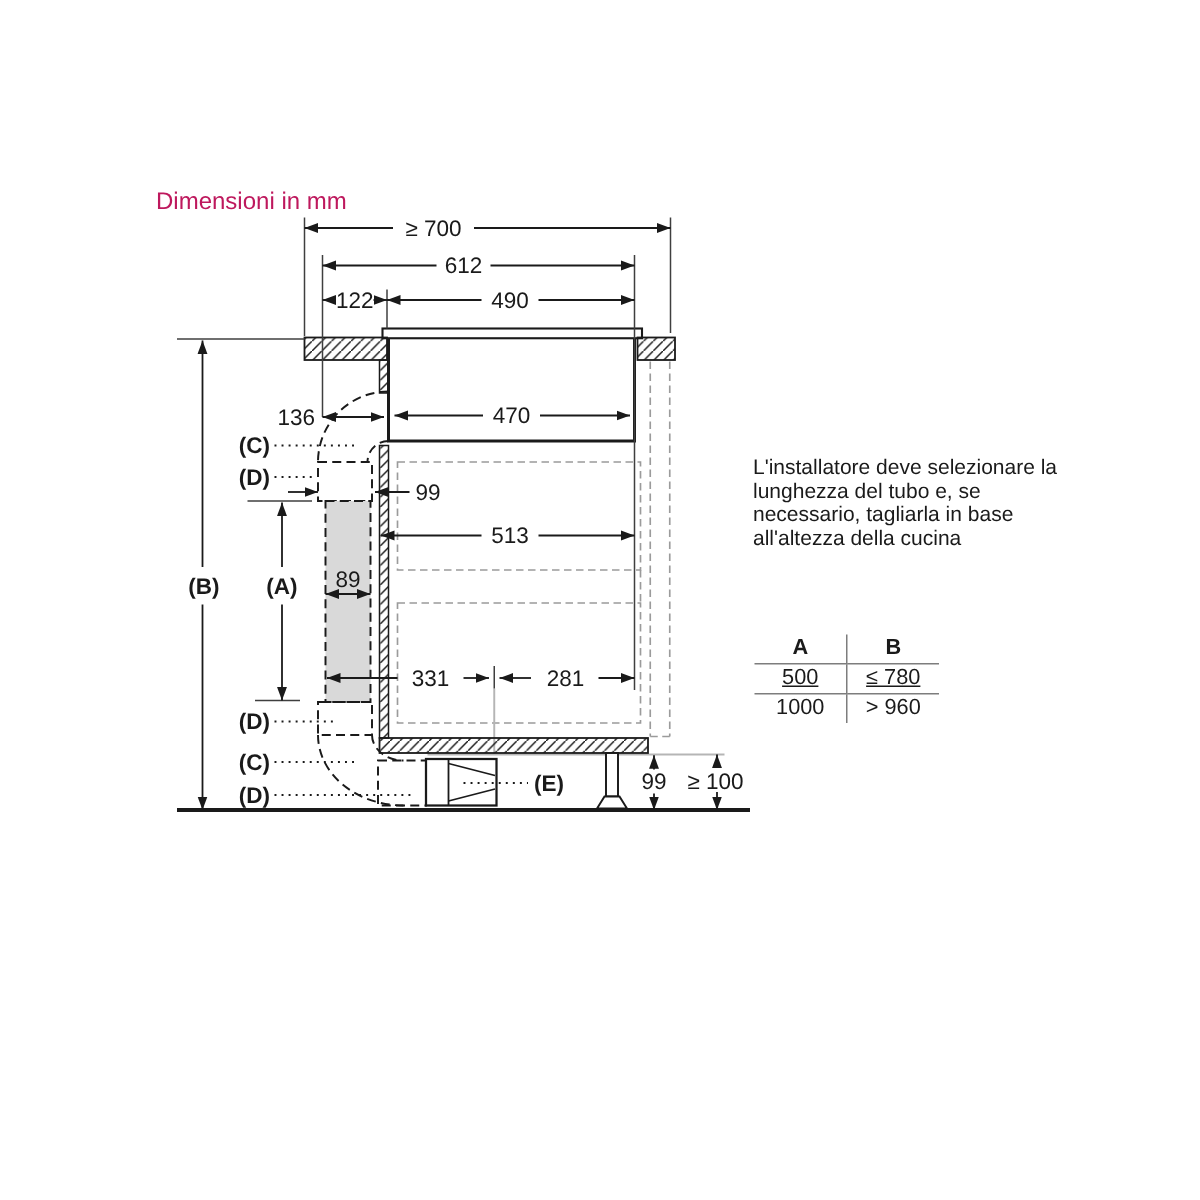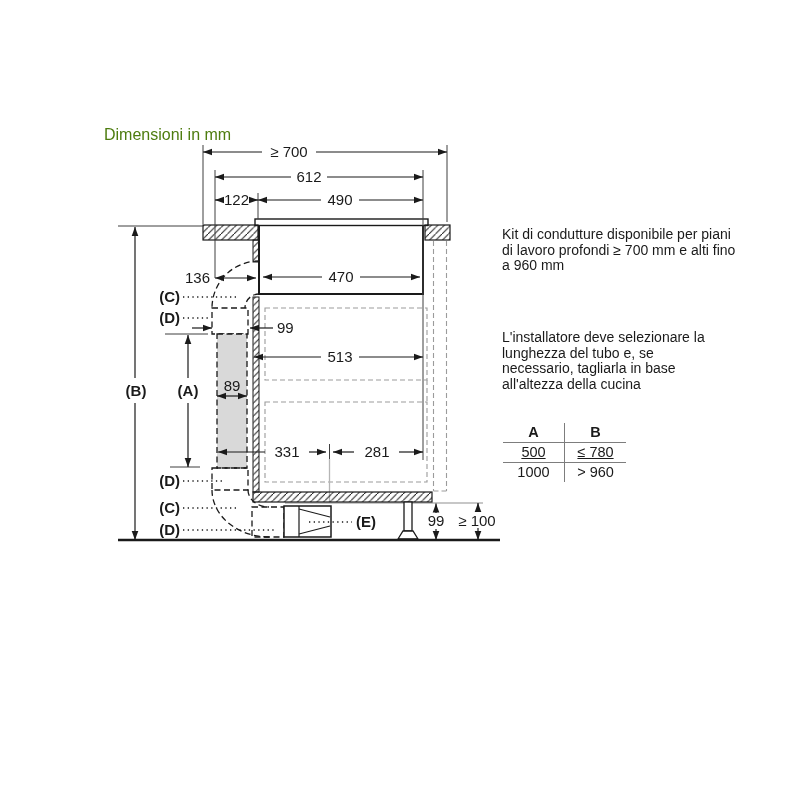--- a/index.html
+++ b/index.html
@@ -1,25 +1,25 @@
 <!DOCTYPE html>
 <html><head>
 <meta charset="utf-8">
 <style>
   html,body{margin:0;padding:0;background:#fff;}
   #stage{position:relative;width:800px;height:800px;background:#ffffff;overflow:hidden;
          font-family:"Liberation Sans","DejaVu Sans",sans-serif;color:#1a1a1a;}
   #drawing{position:absolute;left:0;top:0;}
-  .page-title{position:absolute;left:104px;top:126px;font-size:16px;color:#4d7c0f;}
+  .page-title{position:absolute;left:104px;top:126px;font-size:16px;color:#be185d;}
   
   .legend{position:absolute;left:502px;top:131px;font-size:14px;line-height:15px;}
   .legend-item b{font-weight:bold;margin-right:5px;}
   .note{position:absolute;left:502px;font-size:14px;line-height:15.5px;color:#1a1a1a;}
   .note-kit{top:227px;width:238px;}
-  .note-installer{top:304px;width:218px;margin-top:26px;}
+  .note-installer{top:304px;width:218px;}
   table.spec{position:absolute;left:503px;top:423px;border-collapse:collapse;font-size:14.5px;}
   table.spec th,table.spec td{width:61px;text-align:center;padding:1px 0 2px 0;font-weight:normal;}
   table.spec th{font-weight:bold;}
   table.spec th:first-child,table.spec td:first-child{border-right:1.5px solid #7d7d7d;}
   table.spec tr.hdr th{border-bottom:1.5px solid #7d7d7d;}
   table.spec tr.r1 td{border-bottom:1.5px solid #7d7d7d;text-decoration:underline;}
   
   .dim{stroke:#1a1a1a;stroke-width:1.2;fill:none;}
   .ext{stroke:#3f3f3f;stroke-width:1;fill:none;}
   .solid{stroke:#1a1a1a;fill:#ffffff;}
@@ -178,21 +178,20 @@
     <text class="lbl" x="188" y="396" text-anchor="middle">(A)</text>
     <text class="lbl" x="180" y="302" text-anchor="end">(C)</text>
     <text class="lbl" x="180" y="323" text-anchor="end">(D)</text>
     <text class="lbl" x="180" y="486" text-anchor="end">(D)</text>
     <text class="lbl" x="180" y="513" text-anchor="end">(C)</text>
     <text class="lbl" x="180" y="535" text-anchor="end">(D)</text>
     <text class="lbl" x="356" y="527" text-anchor="start">(E)</text>
   </svg>
 
 
-  <div class="note note-kit">Kit di condutture disponibile per piani di lavoro profondi ≥ 700 mm e alti fino a 960 mm</div>
   <div class="note note-installer">L'installatore deve selezionare la lunghezza del tubo e, se necessario, tagliarla in base all'altezza della cucina</div>
 
   <table class="spec">
     <tbody>
         <tr class="hdr">
       <th>A</th>
       <th>B</th>
     </tr>
     <tr class="r1">
       <td>500</td>

